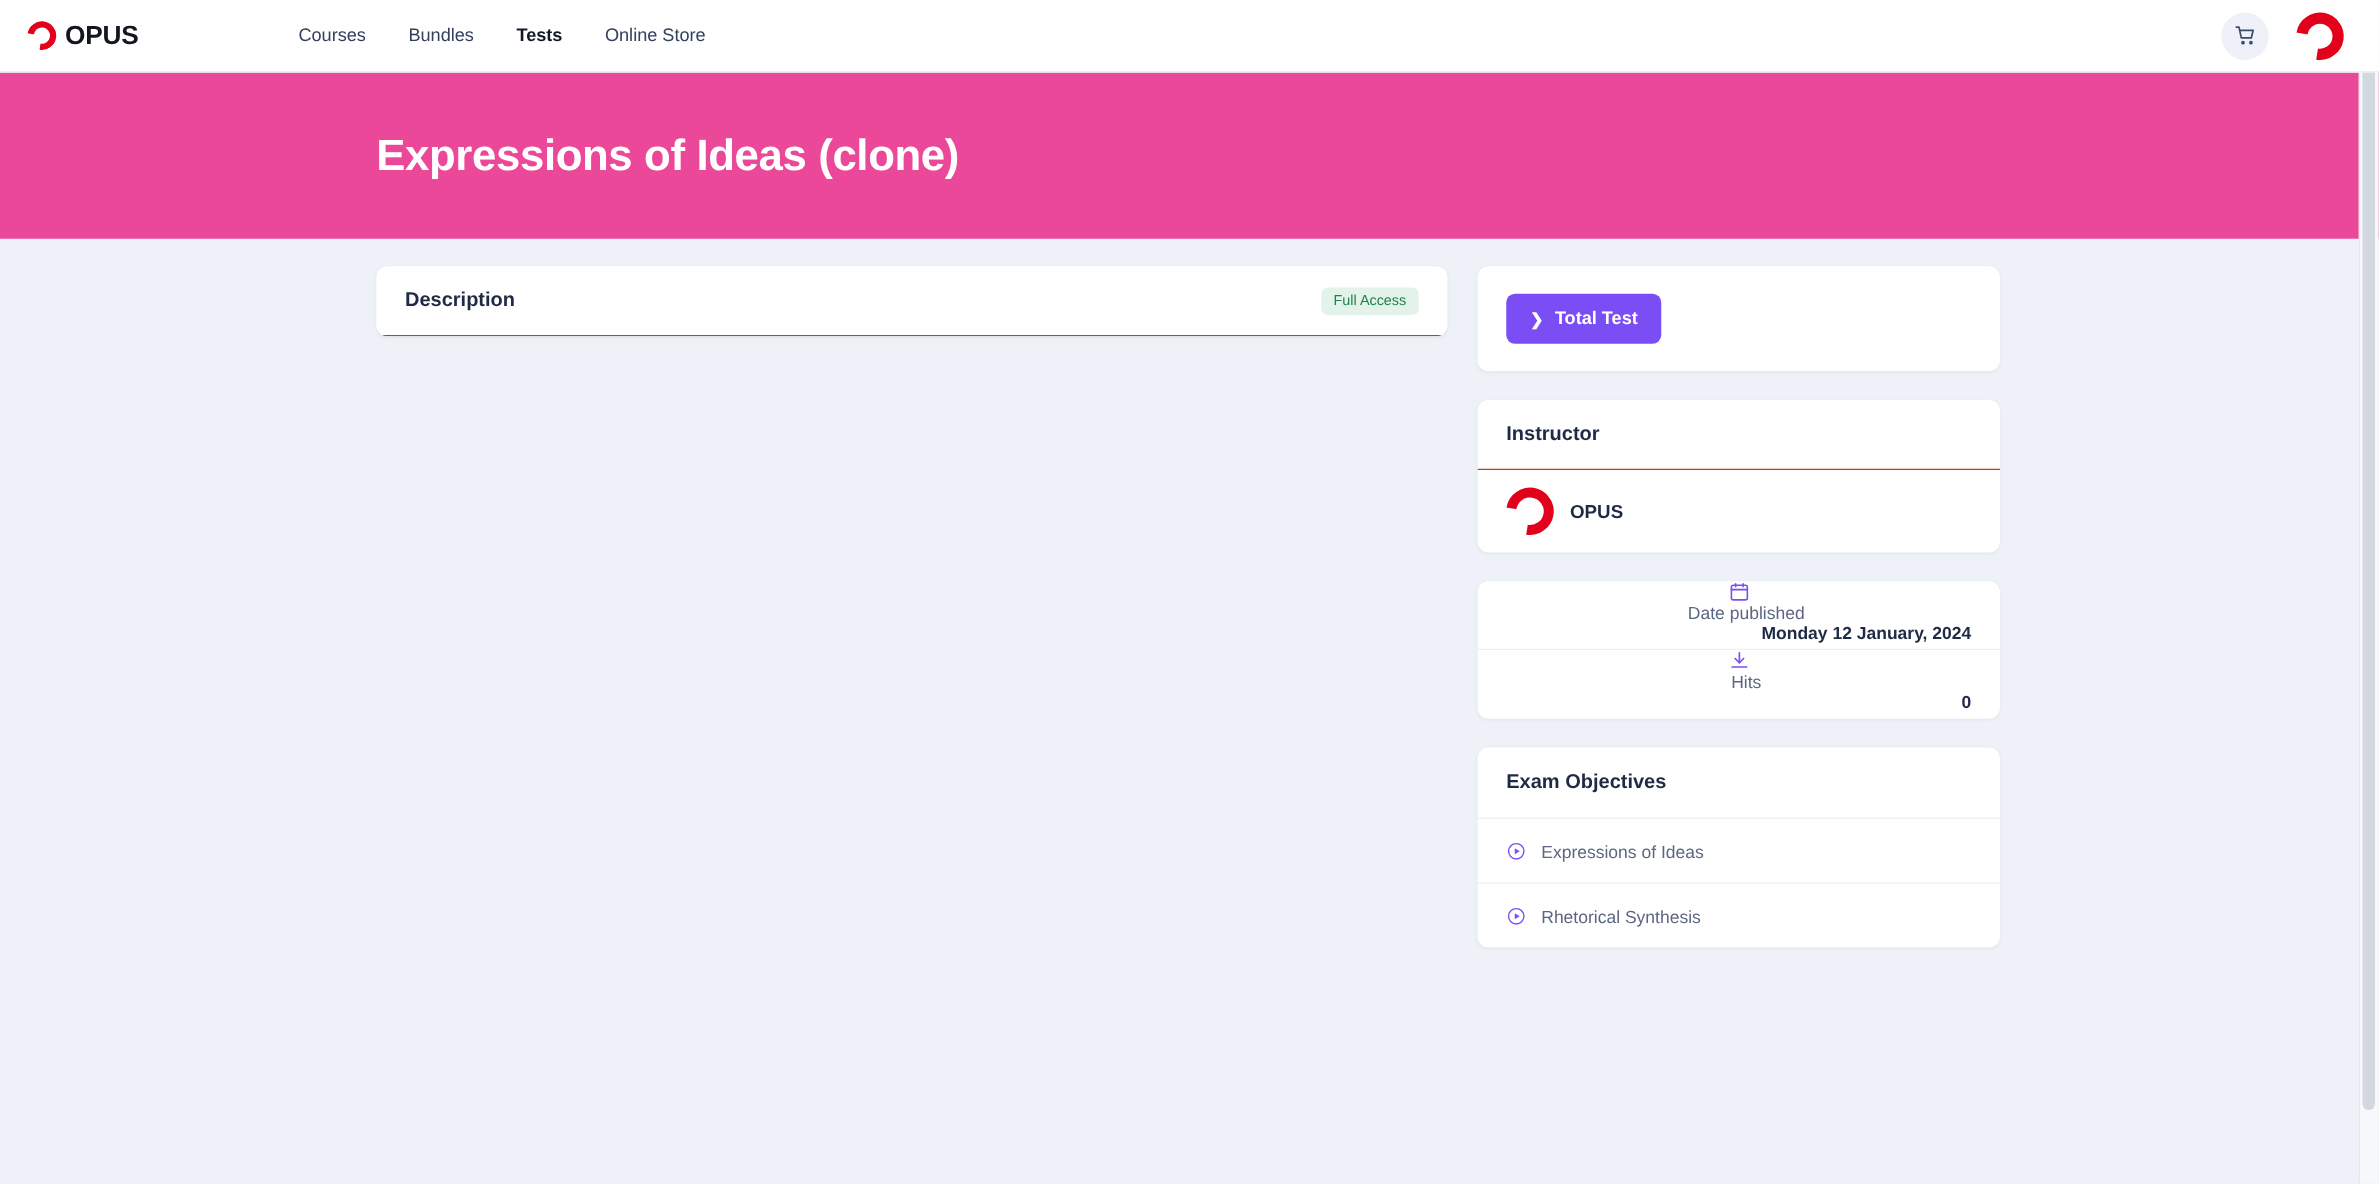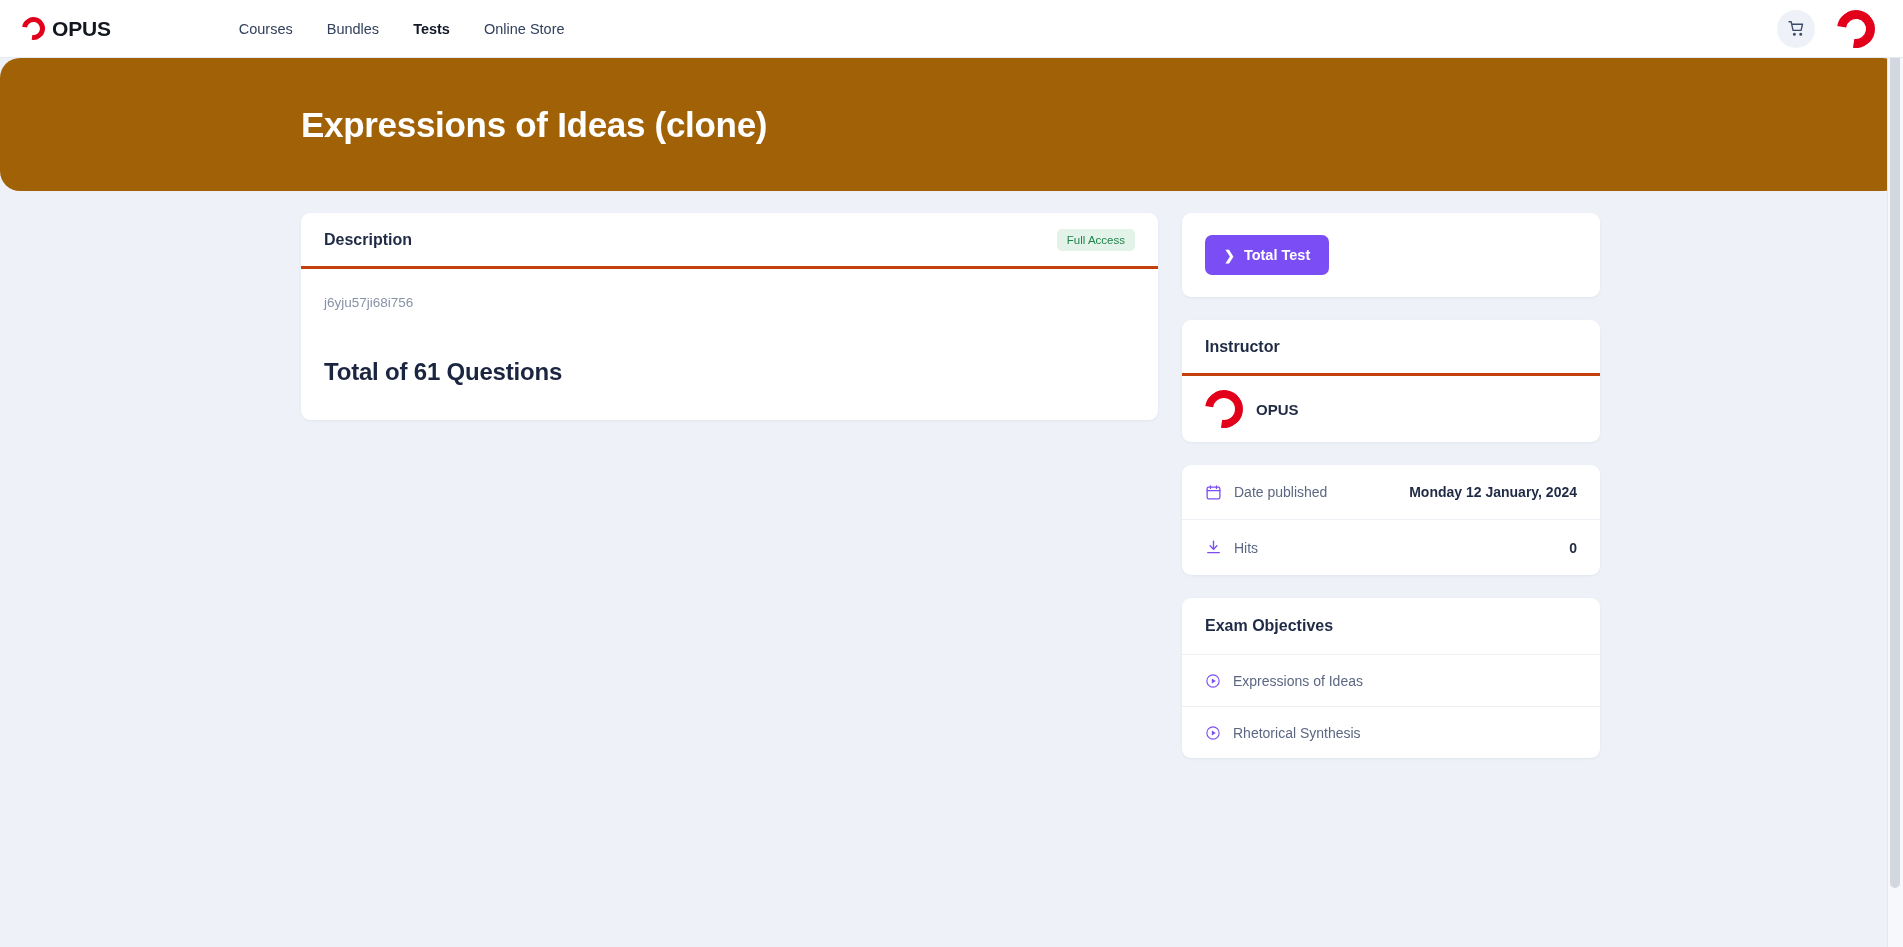--- a/index.html
+++ b/index.html
@@ -105,24 +105,23 @@
     display: flex;
     align-items: center;
     justify-content: center;
     cursor: pointer;
     border: none;
   }
 
   
   .hero {
     height: 133px;
-    background: #a16207;
-    display: flex;
-    align-items: center;
-    border-radius: 20px;
+    background: #ec4899;
+    display: flex;
+    align-items: center;
   }
   .hero-title {
     margin-left: 301px;
     font-size: 35px;
     font-weight: bold;
     color: #ffffff;
     letter-spacing: -0.3px;
   }
 
   
@@ -143,21 +142,21 @@
     overflow: hidden;
     margin-bottom: 23px;
   }
 
   .card-head {
     height: 56px;
     padding: 0 23px;
     display: flex;
     align-items: center;
     justify-content: space-between;
-    border-bottom: 3px solid #c2410c;
+    border-bottom: 1px solid #c2410c;
   }
   .card-head.no-rule { border-bottom: none; }
 
   .card-head-title {
     font-size: 16px;
     font-weight: bold;
     color: #1f2a44;
   }
 
   .badge {
@@ -219,20 +218,21 @@
     color: #1f2a44;
   }
 
   
   .meta-row {
     height: 55px;
     display: flex;
     align-items: center;
     padding: 0 23px;
     border-bottom: 1px solid #eceff4;
+    flex-direction: column;
   }
   .meta-row:last-child { border-bottom: none; }
   .meta-label {
     font-size: 14px;
     color: #5b6782;
     margin-left: 12px;
   }
   .meta-value {
     margin-left: auto;
     font-size: 14px;
@@ -309,24 +309,20 @@
   </div>
 
   <div class="content">
 
     <div class="col-main">
       <div class="card">
         <div class="card-head">
           <span class="card-head-title">Description</span>
           <span class="badge">Full Access</span>
         </div>
-        <div class="card-body">
-          <div class="desc-text">j6yju57ji68i756</div>
-          <div class="total-heading">Total of 61 Questions</div>
-        </div>
       </div>
     </div>
 
     <div class="col-side">
 
       <div class="card start-card">
         <button class="btn-start">
           <span class="chev">❯</span>
           <span>Total Test</span>
         </button>

